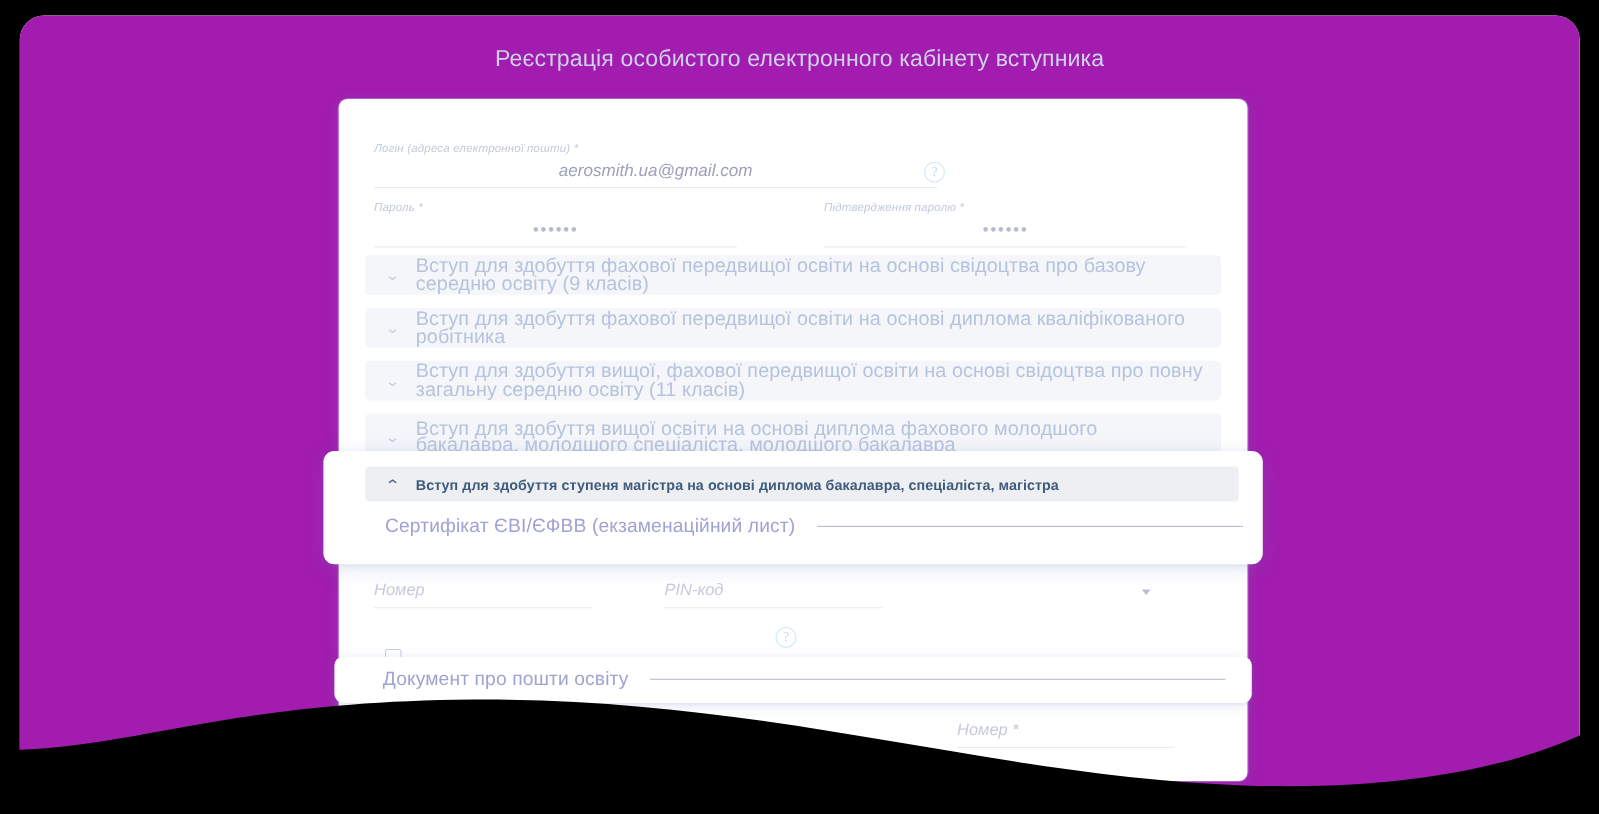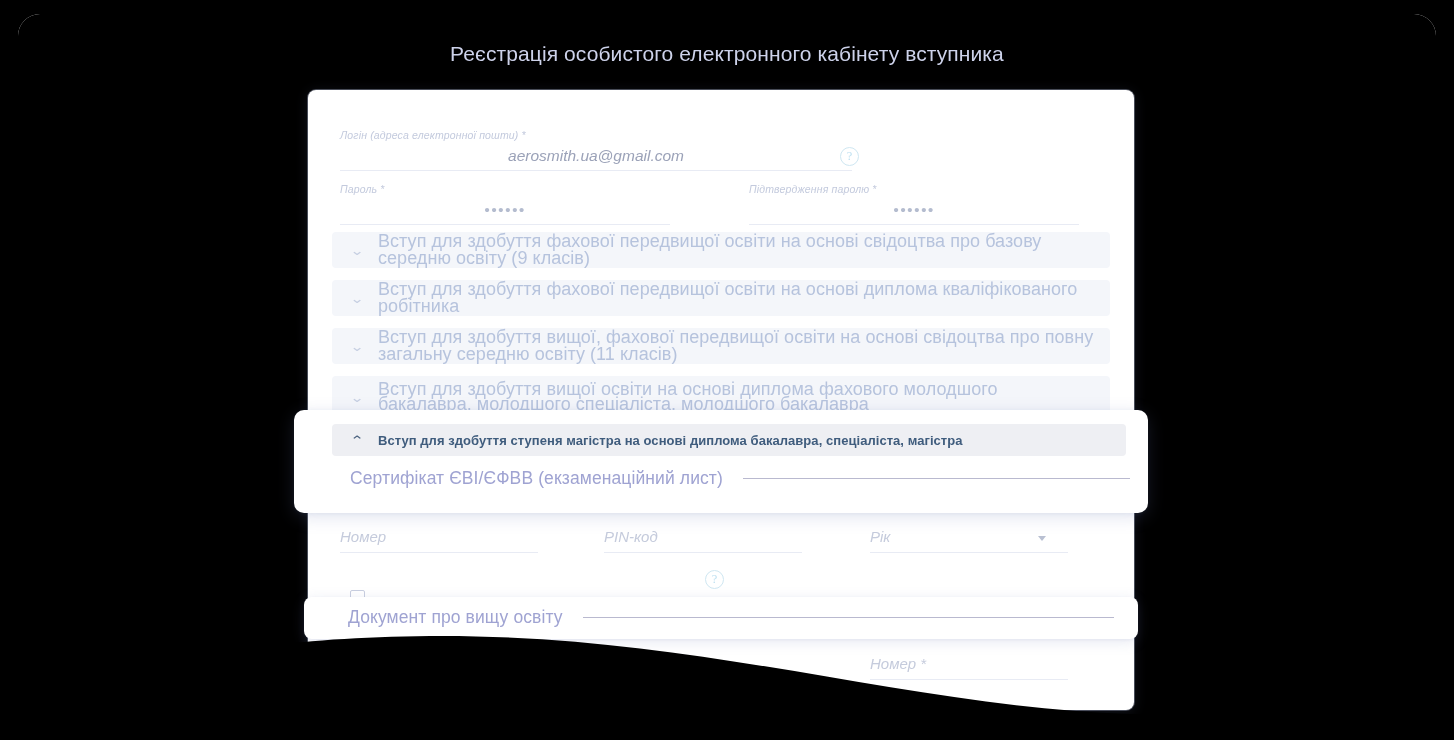--- a/index.html
+++ b/index.html
@@ -42,21 +42,21 @@
     z-index: 60;
   }
 
   
   #content {
     position: absolute;
     left: 0;
     top: 0;
     width: 1418px;
     height: 712px;
-    background: #000000;
+    background: #a21caf;
   }
 
   
   .page-title {
     position: absolute;
     left: 0;
     top: 28px;
     width: 100%;
     text-align: center;
     font-size: 21px;
@@ -316,24 +316,20 @@
         <div class="field" style="left:296px; top:436px; width:198px;">
           <div class="field-ph">PIN-код</div>
           <div class="field-underline"></div>
         </div>
 
         <div class="field" style="left:32px; top:436px; width:198px;">
           <div class="field-ph">Номер</div>
           <div class="field-underline"></div>
         </div>
 
-        <div class="field" style="left:562px; top:436px; width:198px;">
-          <div class="field-ph">Рік</div>
-          <div class="field-underline"></div>
-        </div>
         <div class="caret" style="left:730px; top:446px;"></div>
 
         <div class="cb-row" style="left:42px; top:482px;">
           <span class="cb-box"></span>
           <span class="cb-label">Не маю сертифікатів ЄВІ/ЄФВВ</span>
         </div>
         <div class="help-icon" style="left:397px; top:480px;">?</div>
 
         <div class="field" style="left:32px; top:566px; width:198px;">
           <div class="field-ph">Тип *</div>
@@ -360,21 +356,21 @@
         </div>
 
         <div class="section-head" style="left:56px; top:58px; width:780px;">
           <span class="sh-text">Сертифікат ЄВІ/ЄФВВ (екзаменаційний лист)</span>
           <span class="sh-rule"></span>
         </div>
       </div>
 
       <div class="doc-card">
         <div class="section-head" style="left:44px; top:10px; width:766px;">
-          <span class="sh-text">Документ про вищу освіту</span>
+          <span class="sh-text">Документ про пошти освіту</span>
           <span class="sh-rule"></span>
         </div>
       </div>
 
     </div>
   </div>
 
   <svg id="wave-mask" viewBox="0 0 1454 130" preserveAspectRatio="none">
     <path d="M0,72 C120,72 200,28 430,26 C700,24 900,96 1130,104 C1300,110 1400,78 1454,50 L1454,130 L0,130 Z" fill="#000000"></path>
   </svg>

